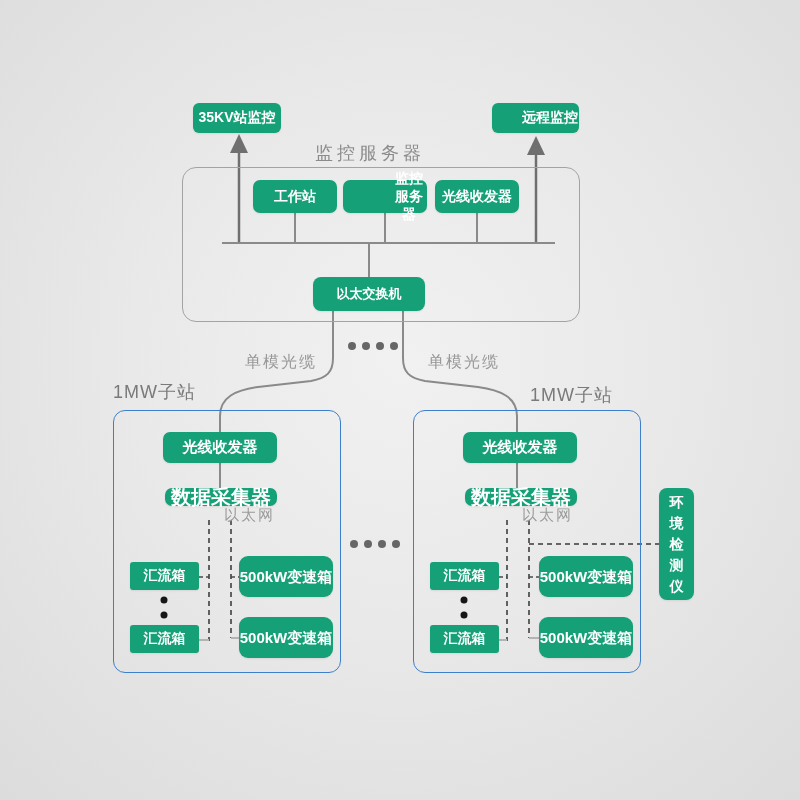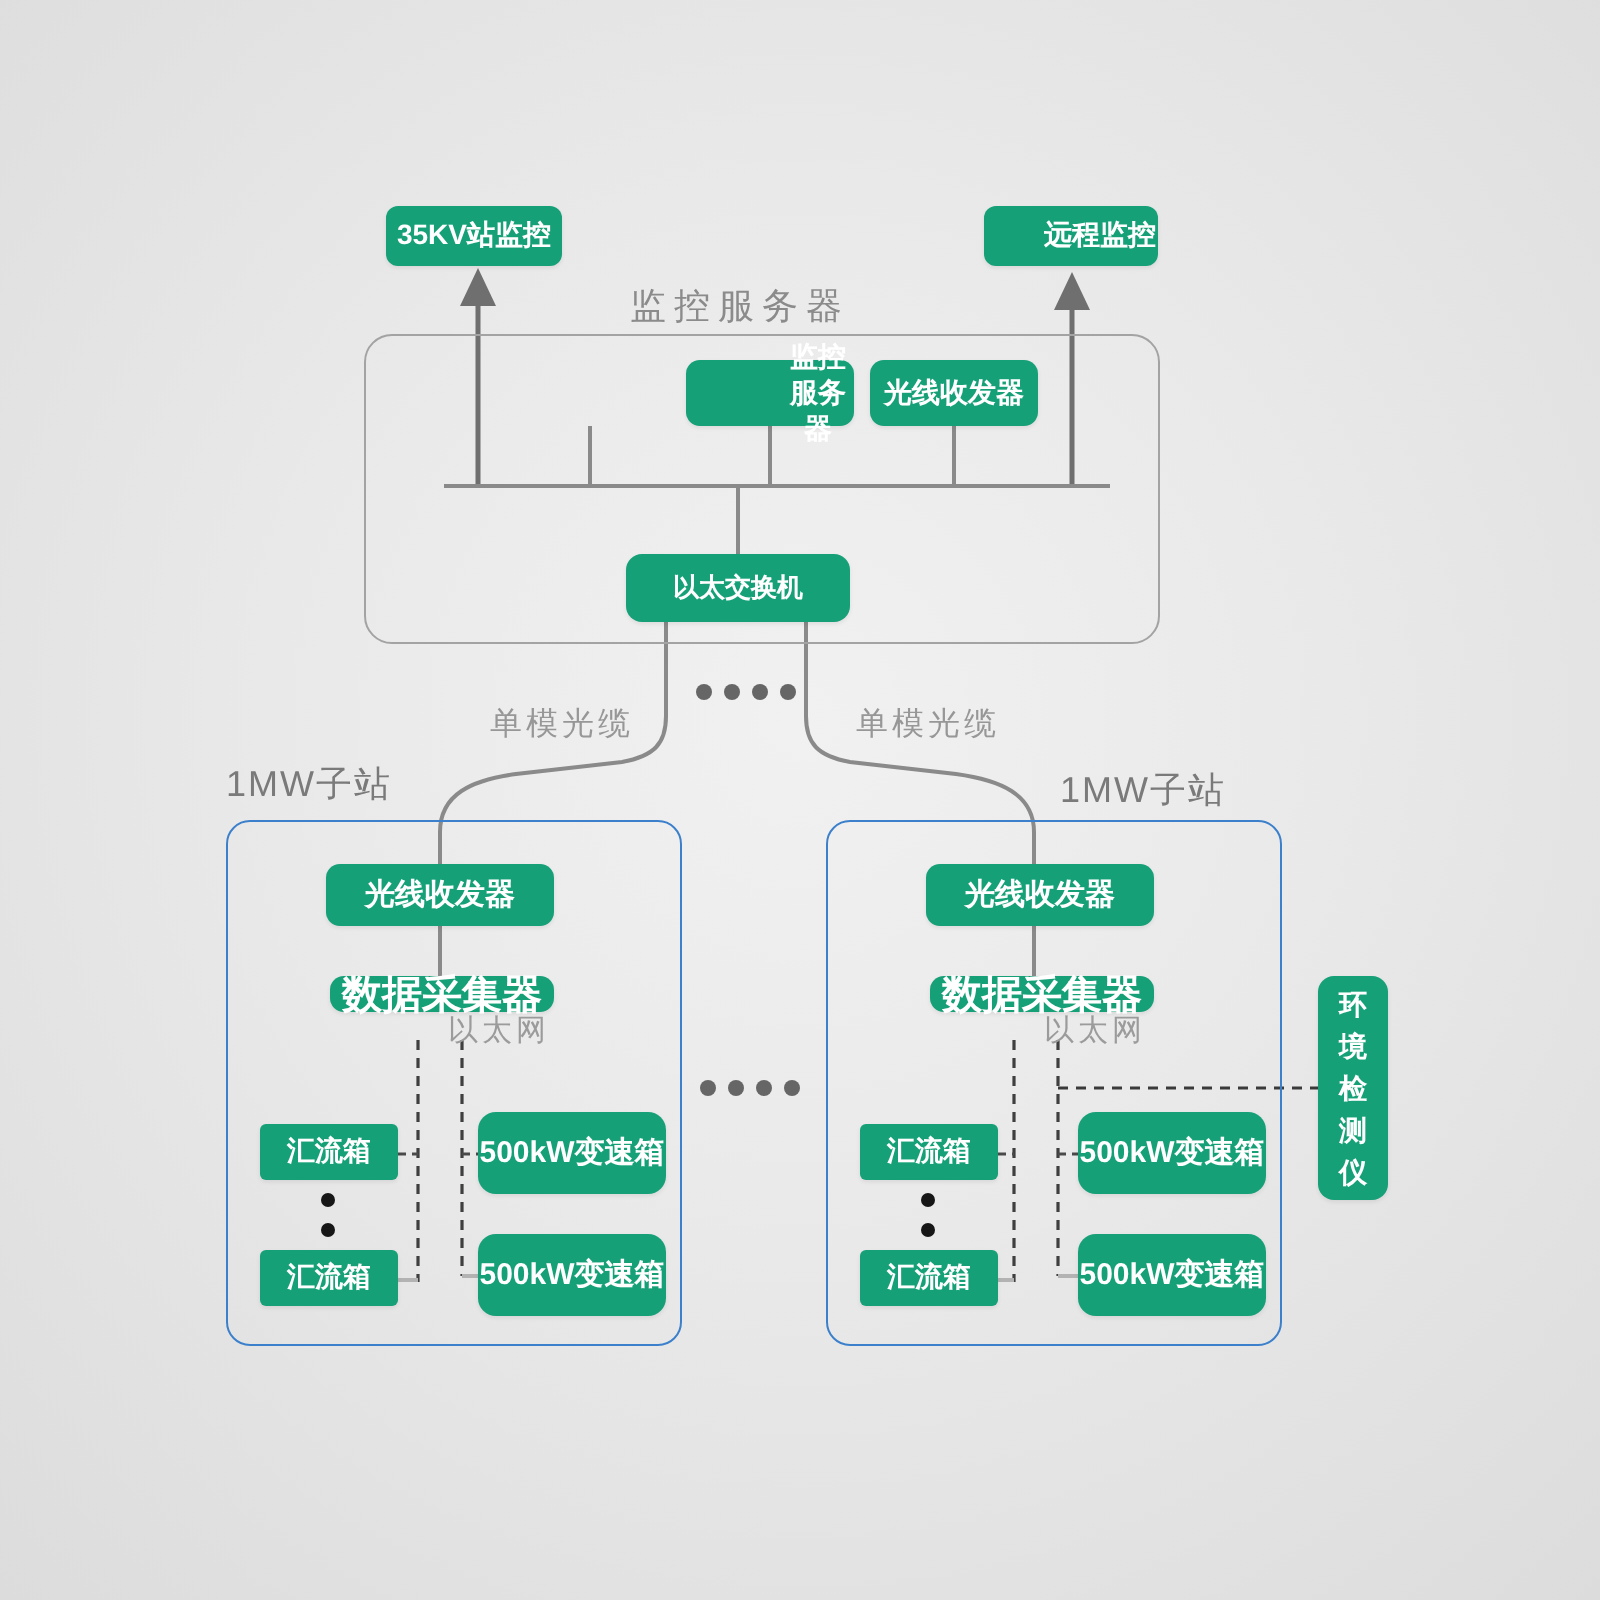--- a/index.html
+++ b/index.html
@@ -116,20 +116,21 @@
     </g>
 
     <line x1="529" y1="544" x2="659" y2="544" stroke="#3a3a3a" stroke-width="1.6" stroke-dasharray="5,4"></line>
   </svg>
 
   <div class="gbox box-35kv">35KV站监控</div>
   <div class="gbox box-remote">远程监控</div>
 
   <div class="glabel label-local">监控服务器</div>
   <div class="container-top"></div>
+  <div class="gbox box-workstation">工作站</div>
   <div class="gbox box-monserver">监控服务器</div>
   <div class="gbox box-commserver">光线收发器</div>
   <div class="gbox box-switch">以太交换机</div>
 
   <div class="glabel label-fiber-left">单模光缆</div>
   <div class="glabel label-fiber-right">单模光缆</div>
 
   <div class="glabel label-sub1">1MW子站</div>
   <div class="sub-container sub1"></div>
   <div class="gbox box-transceiver t1">光线收发器</div>

